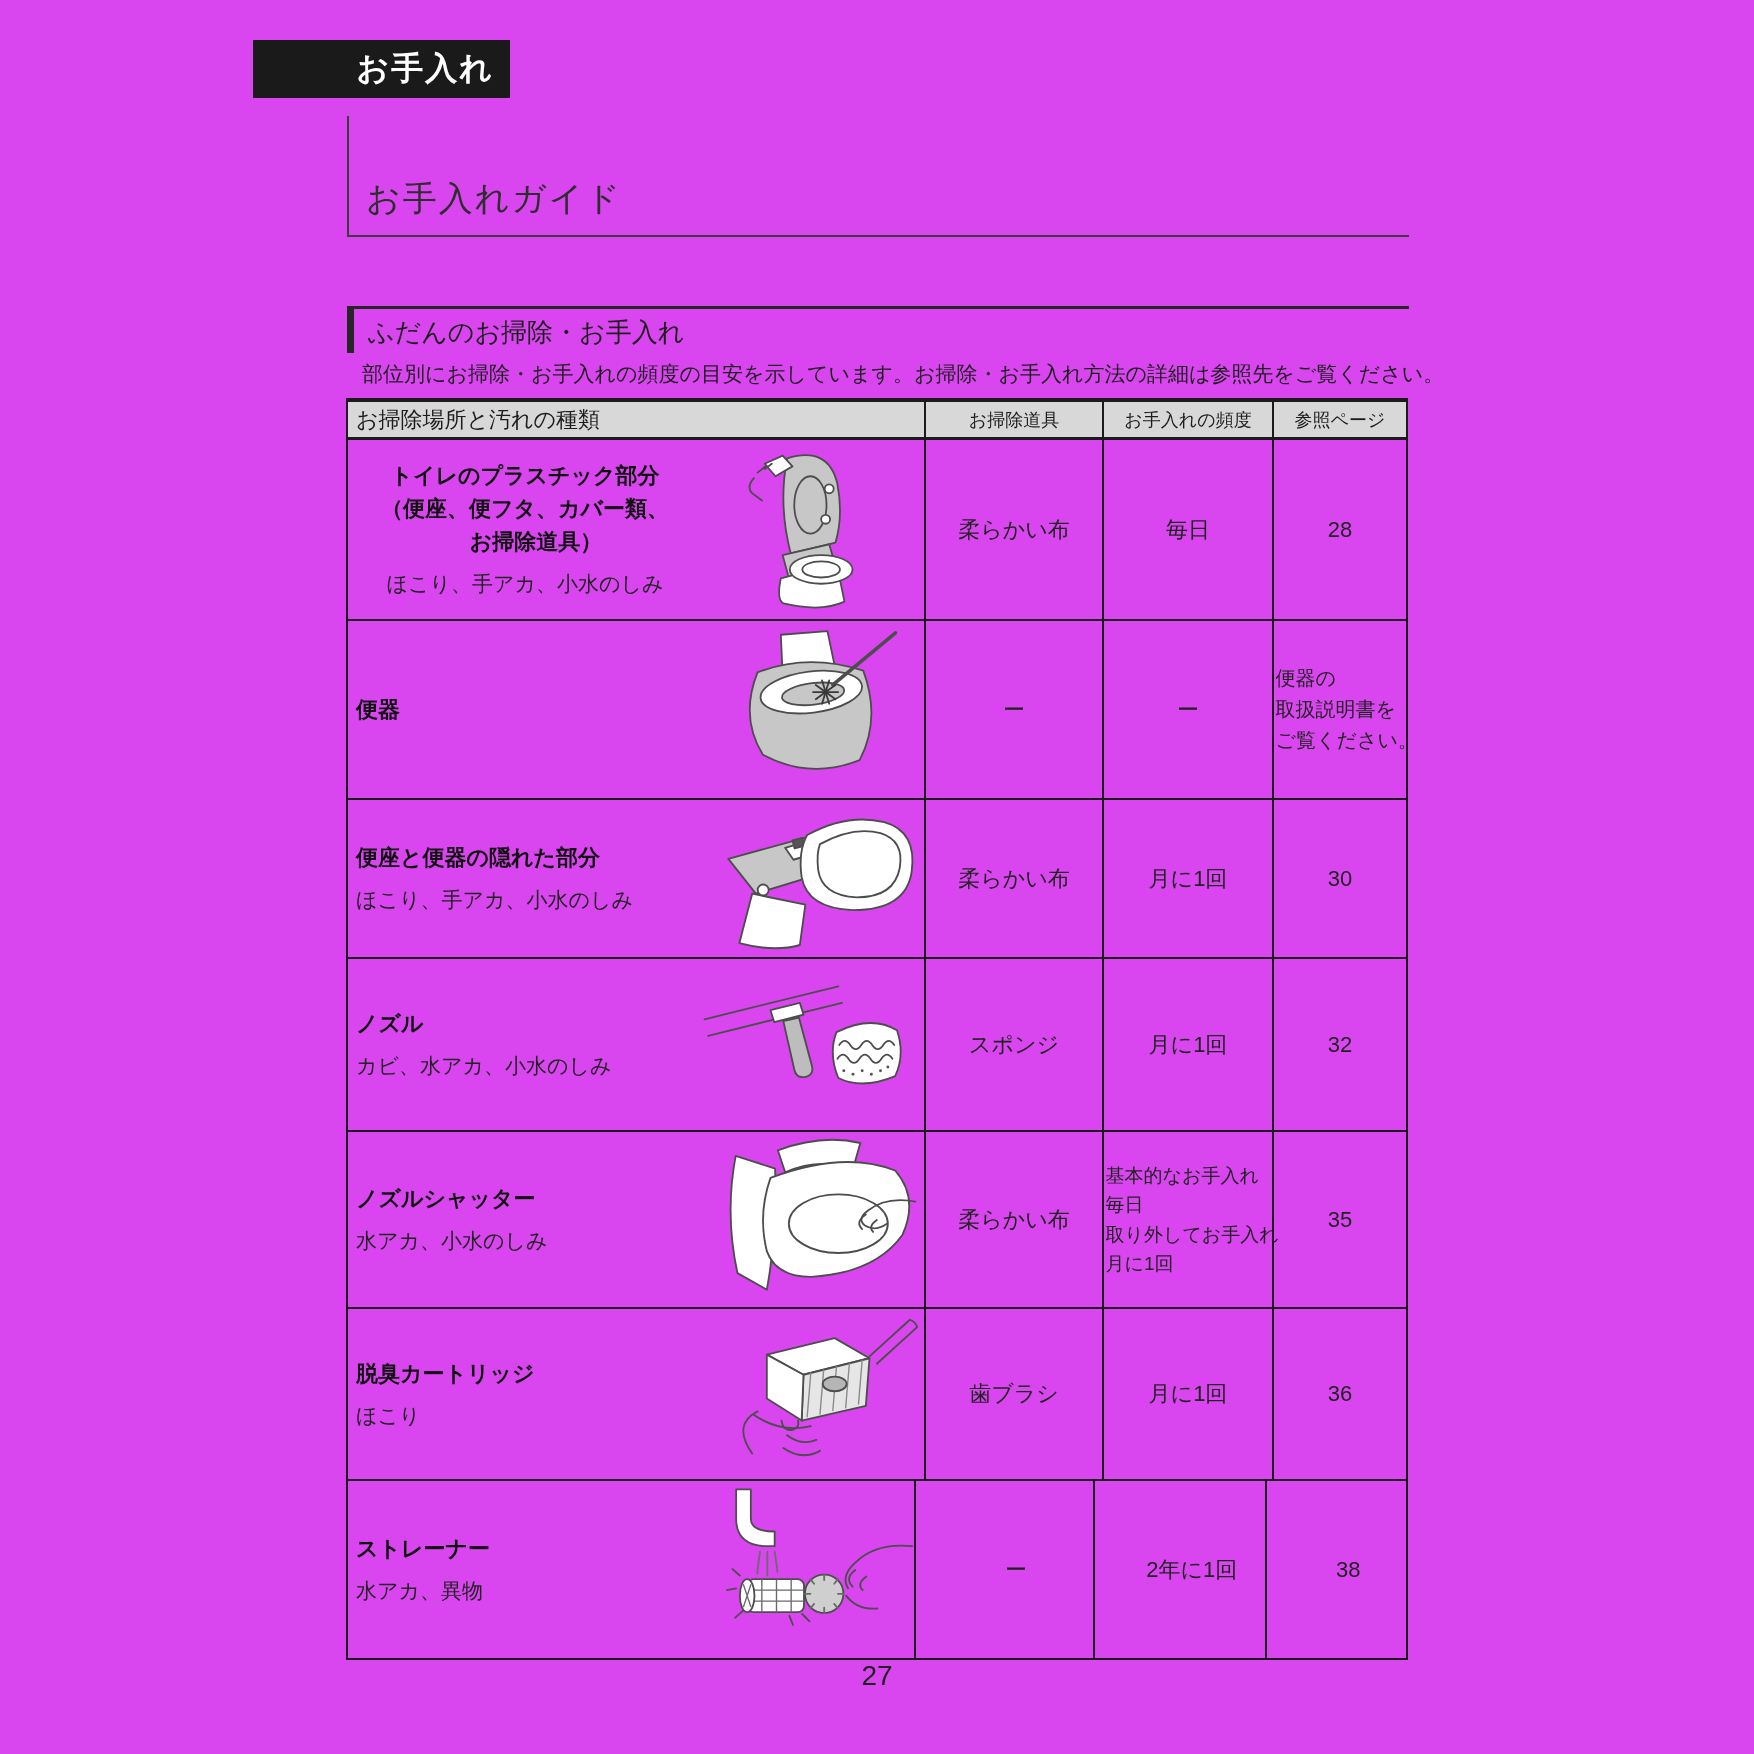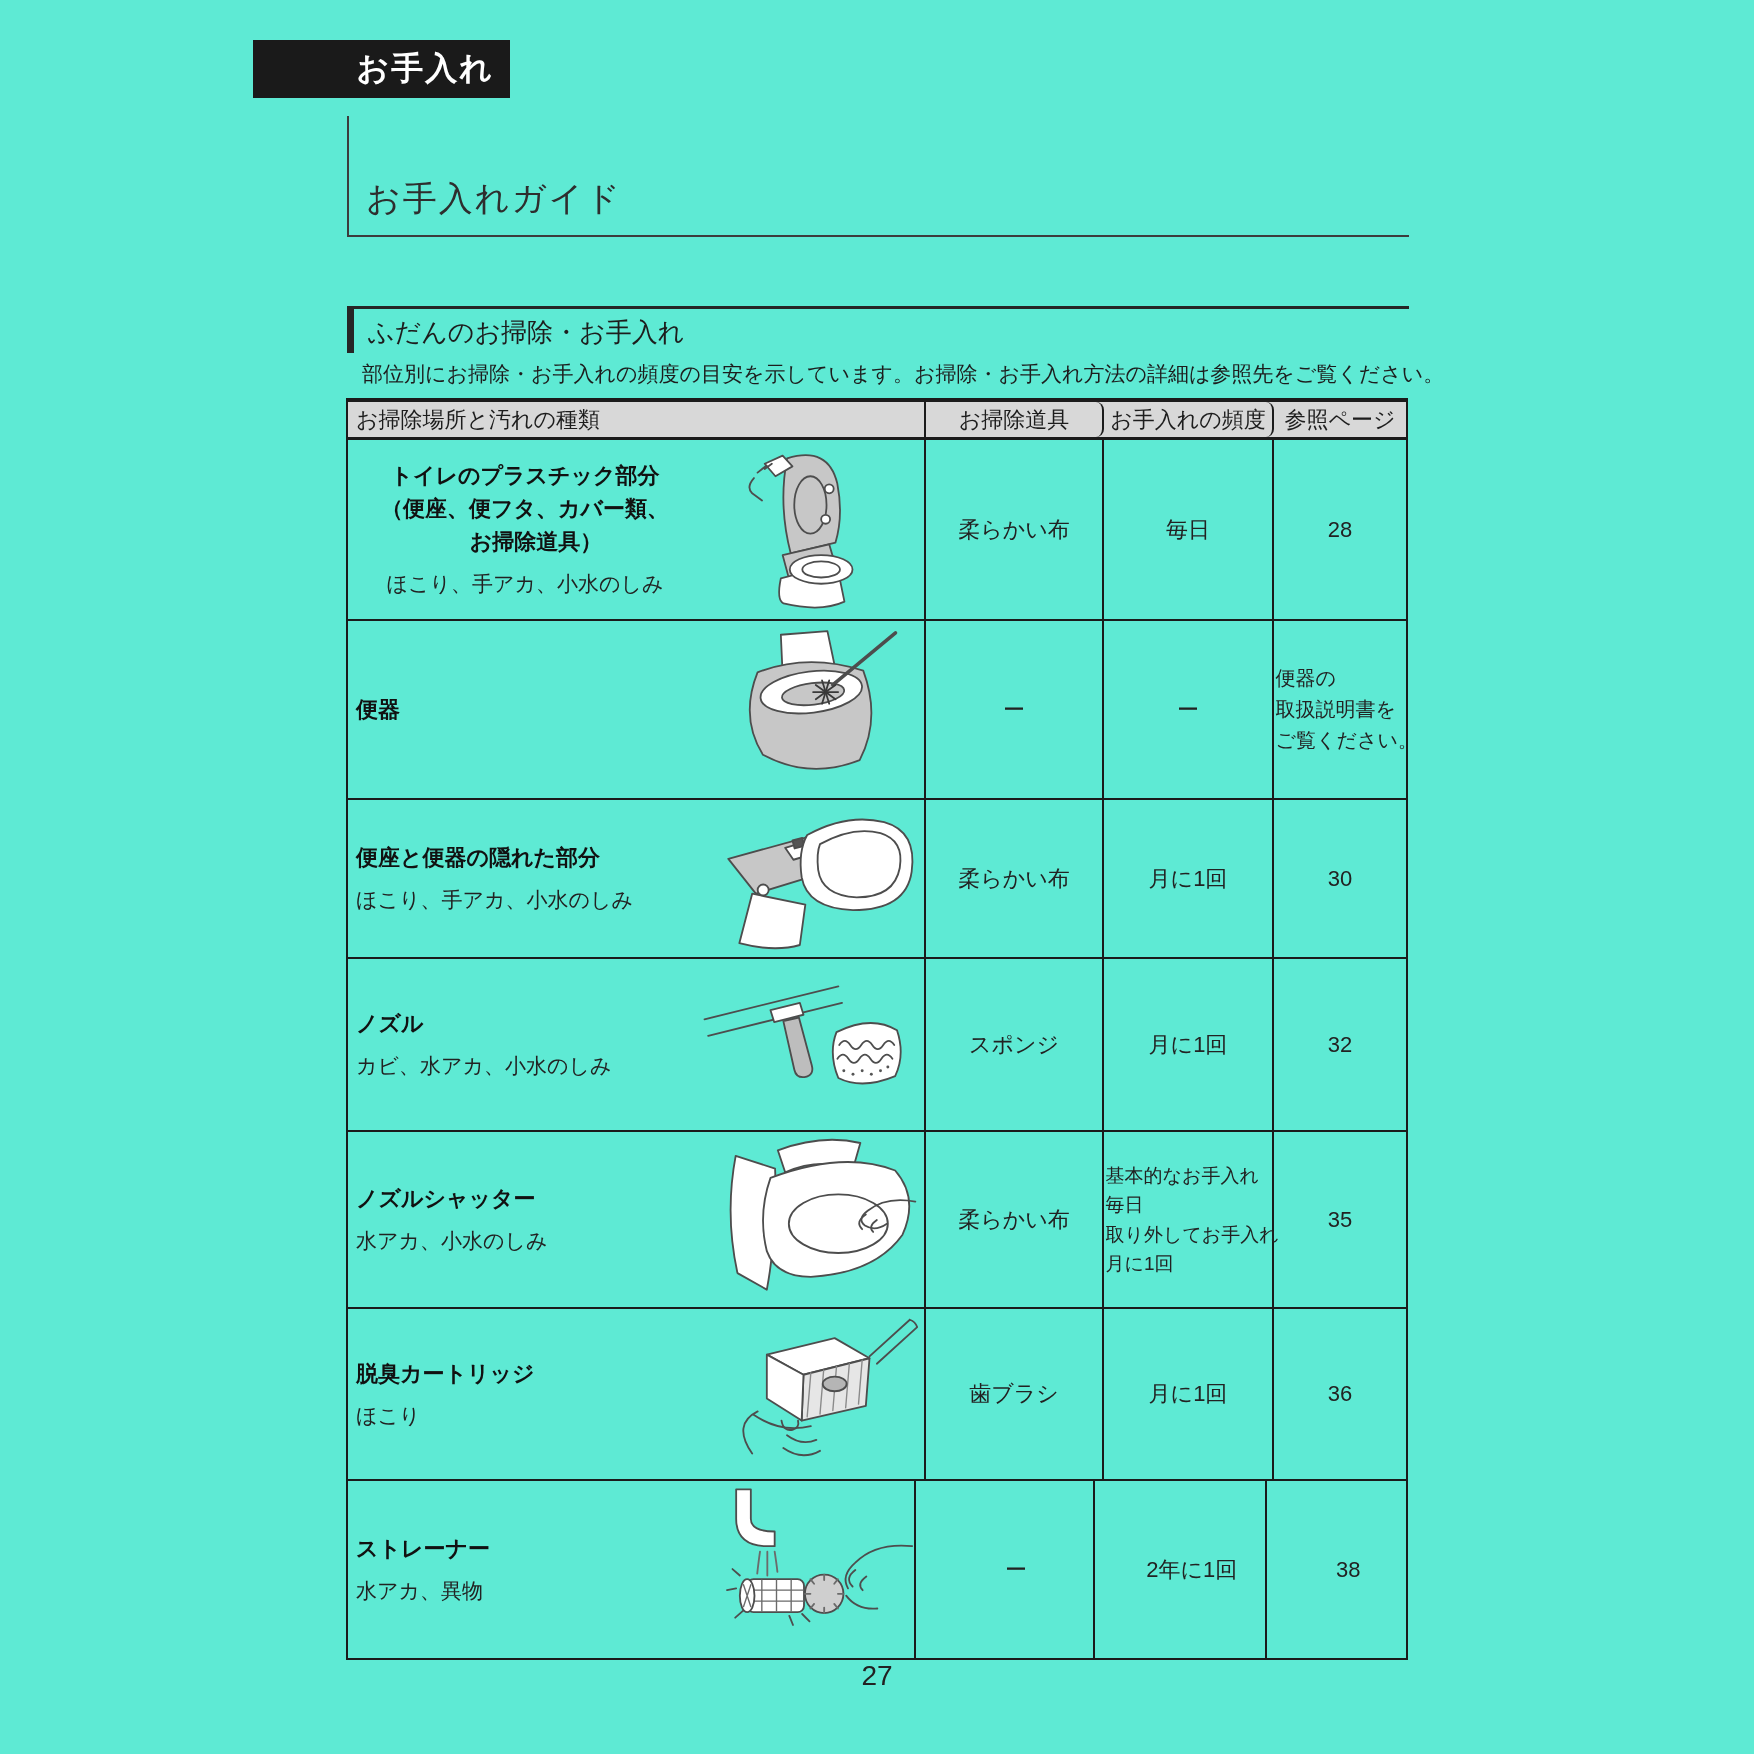--- a/index.html
+++ b/index.html
@@ -1,17 +1,17 @@
 <!DOCTYPE html>
 <html><head>
 <meta charset="utf-8">
 <style>
   html,body { margin:0; padding:0; background:#ffffff; }
   #canvas {
-    position:relative; width:1754px; height:1754px; background:#5eead4;
+    position:relative; width:1754px; height:1754px; background:#d946ef;
     font-family:"Liberation Sans","DejaVu Sans",sans-serif; color:#222222;
     overflow:hidden;
   }
   
   .badge {
     position:absolute; left:253px; top:40px; width:257px; height:58px;
     background:#1a1a1a; color:#ffffff; font-size:32px; font-weight:700;
     display:flex; align-items:center; justify-content:flex-end;
     padding-right:16px; box-sizing:border-box; letter-spacing:2px;
   }
@@ -34,21 +34,21 @@
     display:flex; height:42px; box-sizing:border-box; background:#d8d8d8;
     border-top:4px solid #1b1b1b; border-bottom:3px solid #1b1b1b;
   }
   .trow { display:flex; box-sizing:border-box; border-bottom:2px solid #1b1b1b; }
   .c1,.c2,.c3,.c4 { box-sizing:border-box; display:flex; align-items:center; }
   .c1 { width:578px; border-right:2px solid #1b1b1b; padding-left:8px; }
   .c2 { width:178px; border-right:2px solid #1b1b1b; justify-content:center; }
   .c3 { width:170px; border-right:2px solid #1b1b1b; justify-content:center; }
   .c4 { width:132px; justify-content:center; }
   .thead .c1 { font-size:22px; color:#1d1d1d; }
-  .thead .c2,.thead .c3,.thead .c4 { font-size:22px; color:#1d1d1d;border-radius:8px; }
+  .thead .c2,.thead .c3,.thead .c4 { font-size:18px; color:#1d1d1d; }
   .tb { width:338px; flex-shrink:0; }
   .row-title { font-size:22px; font-weight:700; line-height:1.5; color:#111; white-space:nowrap; }
   .row-dirt  { font-size:21px; line-height:1.5; margin-top:10px; color:#222; white-space:nowrap; }
   .val { font-size:22px; color:#222; }
   .multiline { font-size:19px; line-height:1.55; color:#222; white-space:nowrap; }
   .c3 .multiline { width:100%; padding-left:3px; }
   .c4 .multiline { width:100%; padding-left:3px; font-size:20px; }
   .illu { flex:1; display:flex; justify-content:center; align-items:center; overflow:hidden; }
   .pagenum { position:absolute; left:846px; top:1660px; width:62px; text-align:center; font-size:28px; color:#222; }
   svg { display:block; }

